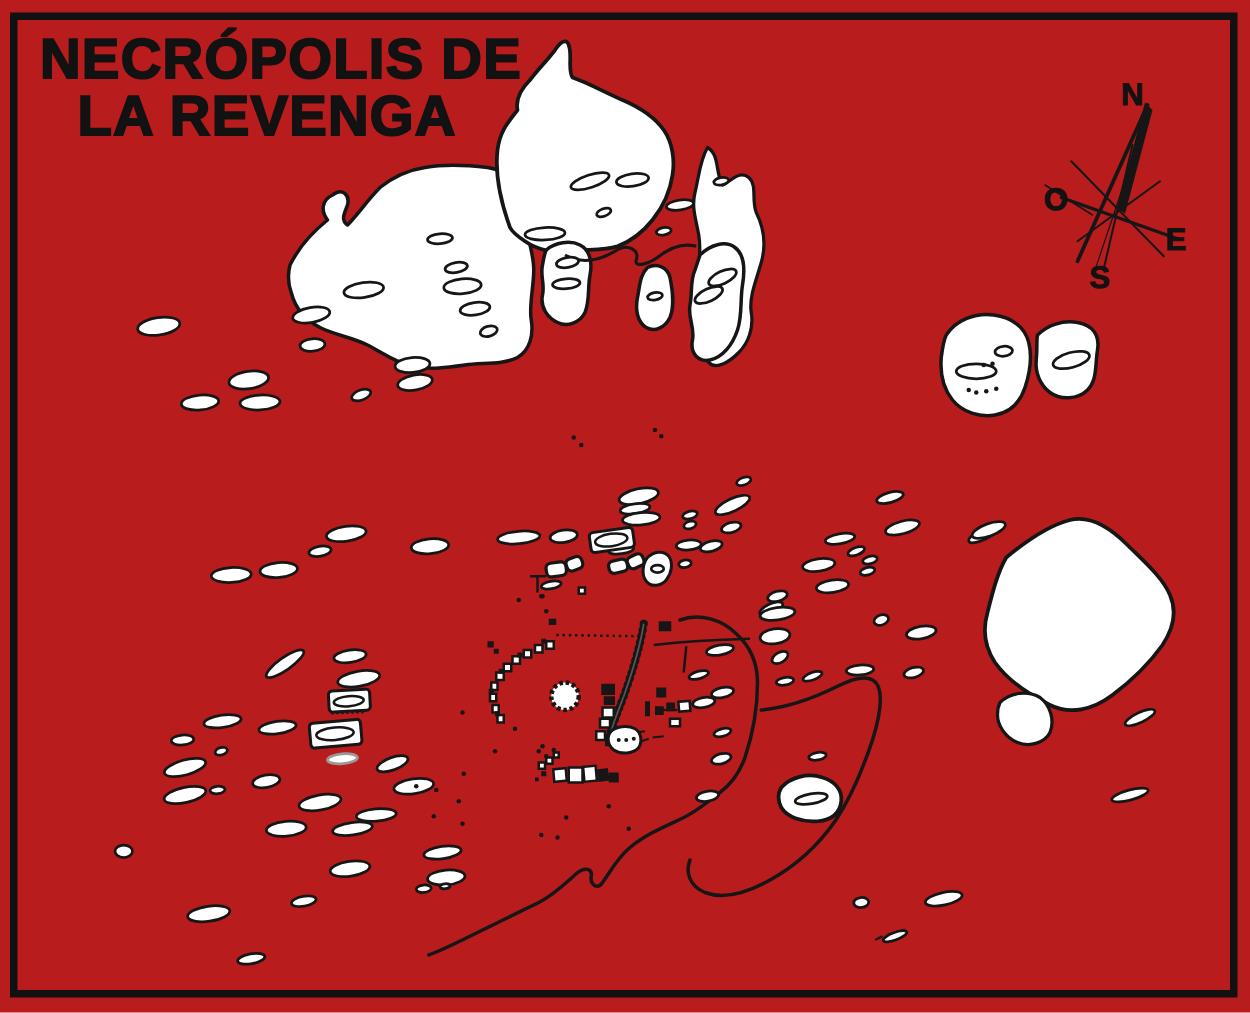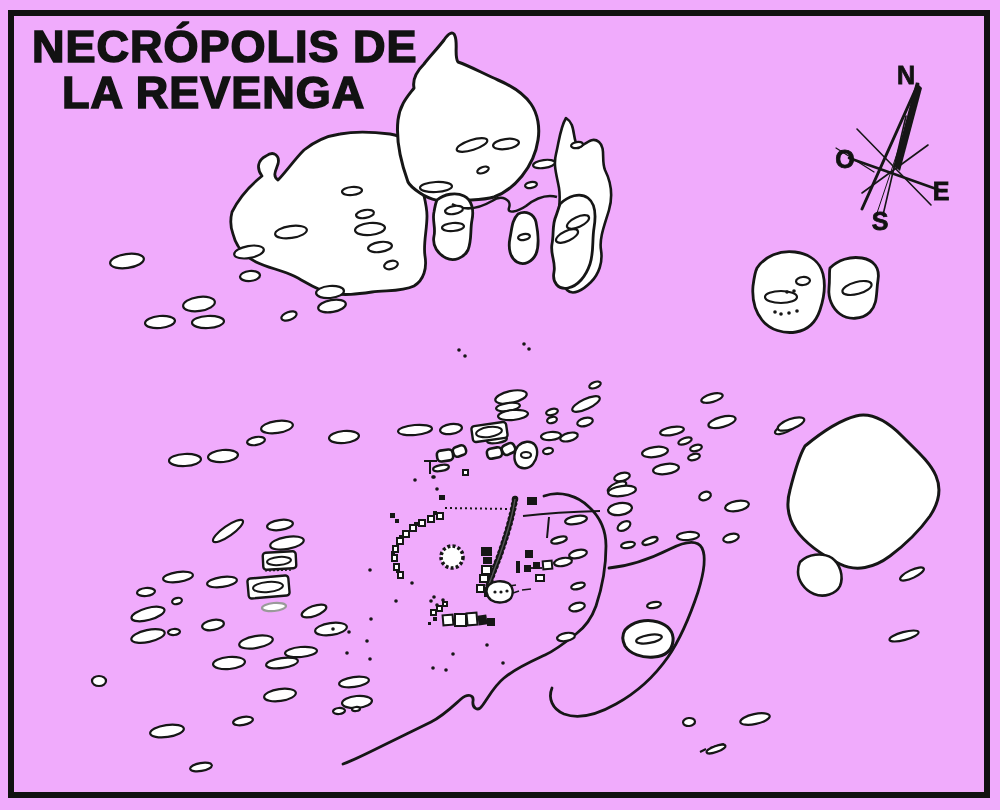--- a/index.html
+++ b/index.html
@@ -1,16 +1,16 @@
 <!DOCTYPE html>
 <html><head>
 <meta charset="utf-8">
 <style>
   html,body{margin:0;padding:0;background:#e8e8e8;}
-  .page{width:1000px;height:810px;background:#f0abfc;position:relative;overflow:hidden;
+  .page{width:1000px;height:810px;background:#b91c1c;position:relative;overflow:hidden;
         font-family:"Liberation Sans",sans-serif;}
   svg{position:absolute;left:0;top:0;}
   .map-title{font-family:"Liberation Sans",sans-serif;font-weight:bold;font-size:45px;
              letter-spacing:1px;fill:#121212;stroke:#121212;stroke-width:1.6;}
   .compass-label{font-family:"Liberation Sans",sans-serif;font-weight:bold;font-size:25px;
                  fill:#121212;stroke:#121212;stroke-width:0.8;text-anchor:middle;}
 </style>
 </head>
 <body>
 

